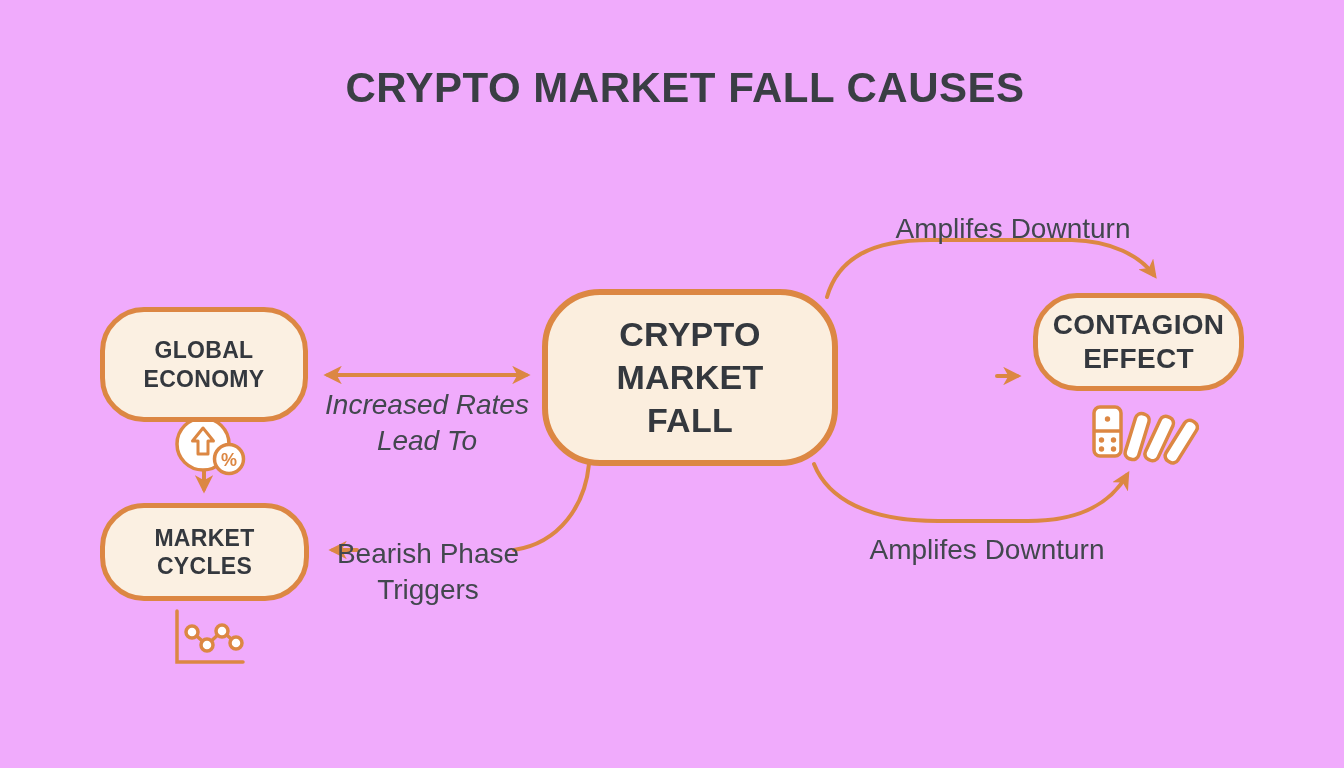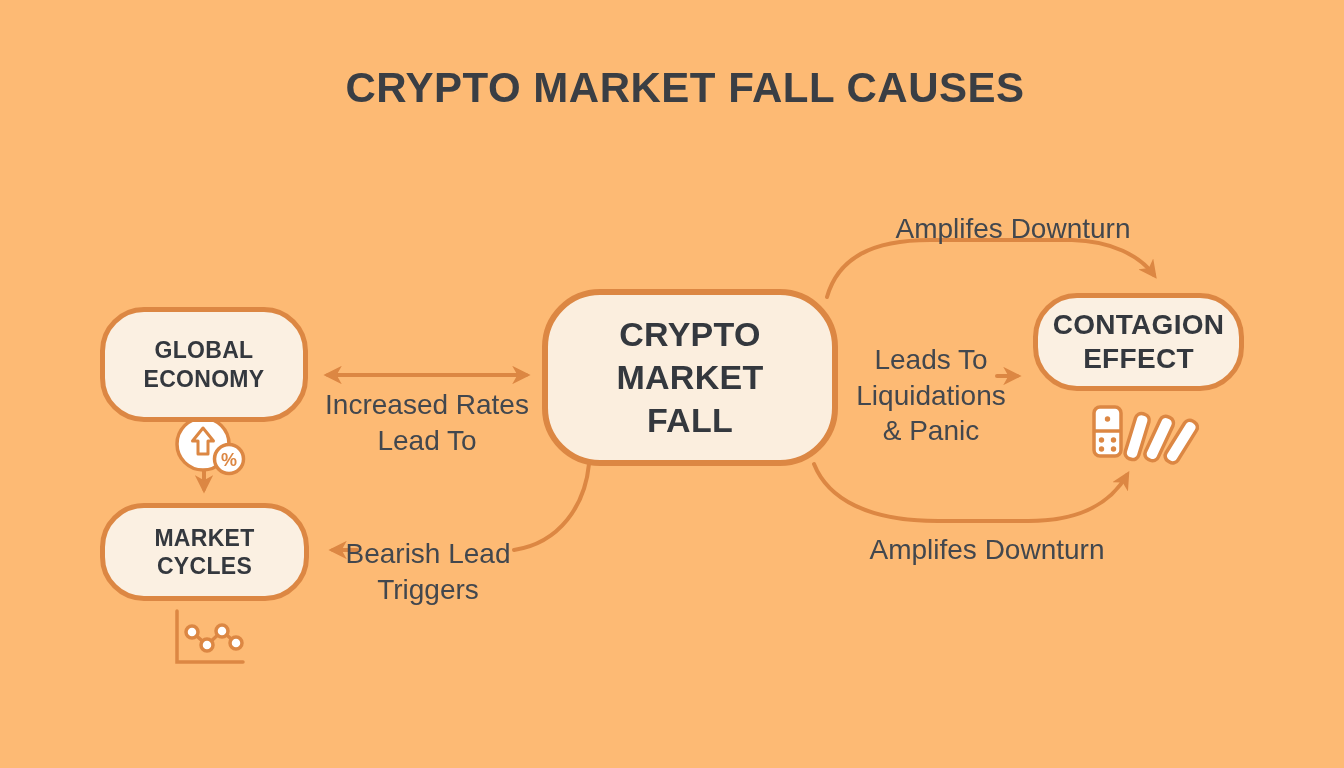--- a/index.html
+++ b/index.html
@@ -1,19 +1,19 @@
 <!DOCTYPE html>
 <html><head>
 <meta charset="utf-8">
 <style>
   html,body{margin:0;padding:0;background:#fff;}
   .stage{
     position:relative;
     width:1344px;height:768px;
-    background:#fdba74;
+    background:#f0abfc;
     font-family:"Liberation Sans","DejaVu Sans",sans-serif;
     overflow:hidden;
   }
   .title{
     position:absolute;
     left:685px;top:64px;
     transform:translateX(-50%);
     white-space:nowrap;
     font-size:42px;
     font-weight:bold;
@@ -46,21 +46,21 @@
   .edge-label{
     position:absolute;
     transform:translateX(-50%);
     text-align:center;
     white-space:pre-line;
     font-size:28px;
     line-height:1.27;
     color:#42474e;
     z-index:3;
   }
-  .lbl-increased{left:427px;top:387px;}
+  .lbl-increased{left:427px;top:387px;font-style:italic;}
   .lbl-bearish{left:428px;top:536px;}
   .lbl-amp-top{left:1013px;top:211px;}
   .lbl-leads{left:931px;top:342px;}
   .lbl-amp-bottom{left:987px;top:532px;}
   svg.wires{position:absolute;left:0;top:0;z-index:1;}
 </style>
 </head>
 <body>
 
 <div class="stage">
@@ -143,24 +143,21 @@
   </div>
 
   <div class="node node-contagion">
     <div class="node-label">CONTAGION
 EFFECT</div>
   </div>
 
   <div class="edge-label lbl-increased">Increased Rates
 Lead To</div>
 
-  <div class="edge-label lbl-bearish">Bearish Lead
+  <div class="edge-label lbl-bearish">Bearish Phase
 Triggers</div>
 
   <div class="edge-label lbl-amp-top">Amplifes Downturn</div>
 
-  <div class="edge-label lbl-leads">Leads To
-Liquidations
-&amp; Panic</div>
 
   <div class="edge-label lbl-amp-bottom">Amplifes Downturn</div>
 
 </div>
 
 </body></html>

